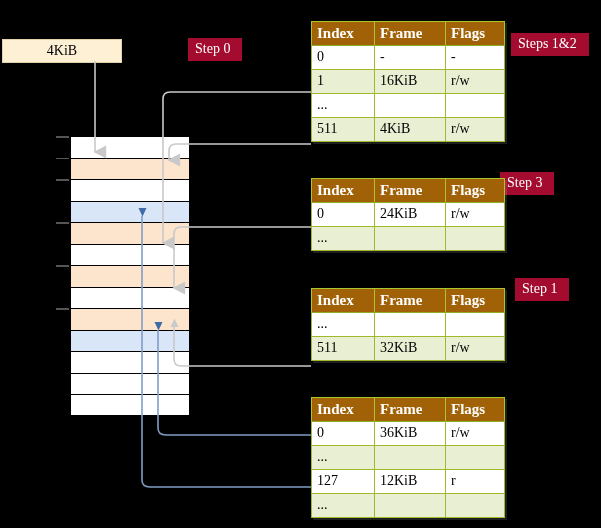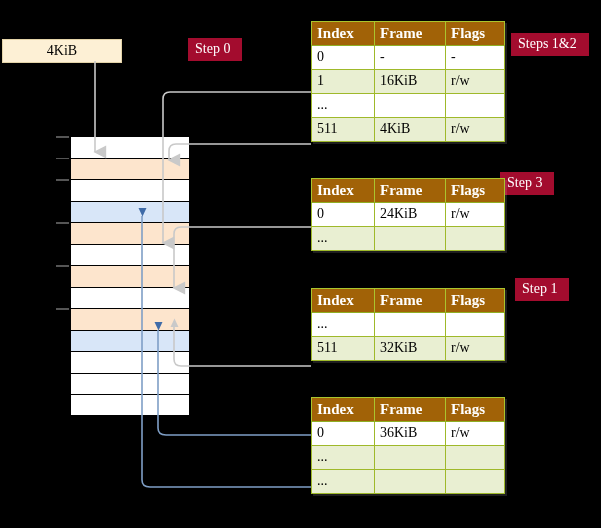--- a/index.html
+++ b/index.html
@@ -225,20 +225,25 @@
         <tr class="odd">
           <td class="c-index">0</td>
           <td class="c-frame">36KiB</td>
           <td class="c-flags">r/w</td>
         </tr>
         <tr class="even">
           <td class="c-index">...</td>
           <td class="c-frame">&nbsp;</td>
           <td class="c-flags">&nbsp;</td>
         </tr>
+        <tr class="odd">
+          <td class="c-index">127</td>
+          <td class="c-frame">12KiB</td>
+          <td class="c-flags">r</td>
+        </tr>
         <tr class="even">
           <td class="c-index">...</td>
           <td class="c-frame">&nbsp;</td>
           <td class="c-flags">&nbsp;</td>
         </tr>
       </tbody>
     </table>
     <div class="tick" style="left: 56px; top: 136px;"></div>
     <div class="tick" style="left: 56px; top: 157.5px;"></div>
     <div class="tick" style="left: 56px; top: 179px;"></div>

